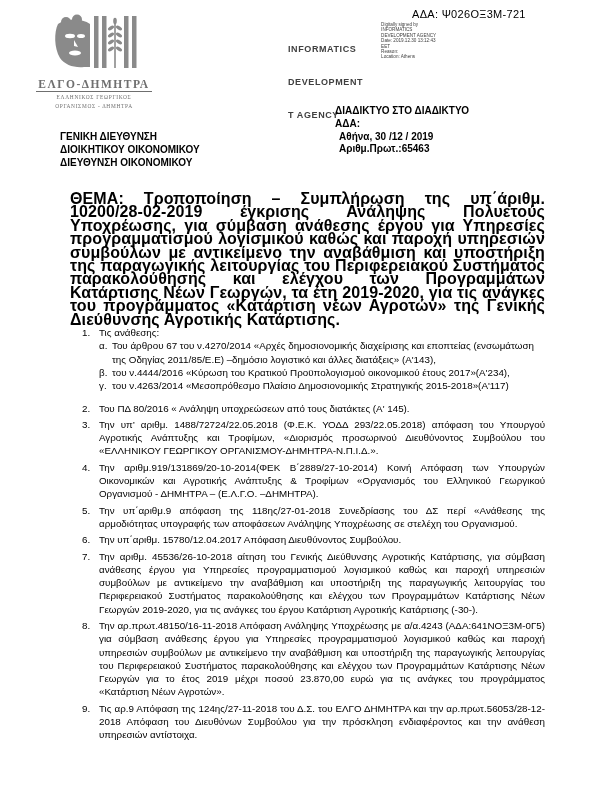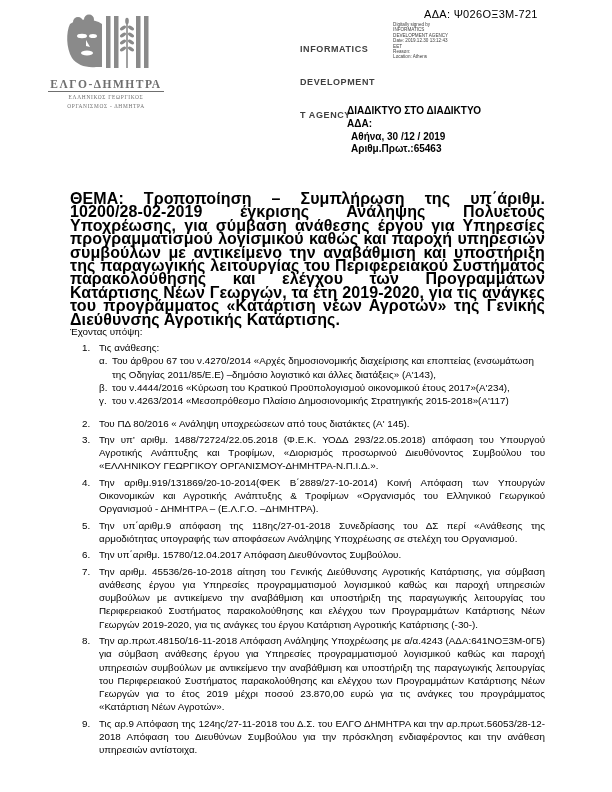--- a/index.html
+++ b/index.html
@@ -6,21 +6,21 @@
   .page{
     position:relative;
     width:612px;height:792px;
     background:#ffffff;
     margin:0 auto;
     font-family:"Liberation Sans", sans-serif;
     color:#000;
     overflow:hidden;
   }
   
-  .header{position:relative;height:192px;margin-left:12px;}
+  .header{position:relative;height:192px;}
   .ada-top{
     position:absolute;left:412px;top:8px;
     font-size:11px;letter-spacing:0.3px;white-space:nowrap;
   }
   .logo{position:absolute;left:36px;top:14px;width:116px;text-align:center;}
   .logo-title{
     font-family:"Liberation Serif", serif;
     font-size:11.5px;color:#6f6f6f;letter-spacing:1.5px;font-weight:bold;
     border-bottom:1.5px solid #6f6f6f;padding-bottom:1px;margin-top:2px;
     white-space:nowrap;
@@ -123,29 +123,33 @@
       </div>
     </div>
 
     <div class="hdr-right">
       <div>ΔΙΑΔΙΚΤΥΟ ΣΤΟ ΔΙΑΔΙΚΤΥΟ</div>
       <div>ΑΔΑ:</div>
       <div class="indent">Αθήνα, 30 /12 / 2019</div>
       <div class="indent">Αριθμ.Πρωτ.:65463</div>
     </div>
 
+    <div class="hdr-left">
+      <div>ΓΕΝΙΚΗ ΔΙΕΥΘΥΝΣΗ</div>
+      <div>ΔΙΟΙΚΗΤΙΚΟΥ ΟΙΚΟΝΟΜΙΚΟΥ</div>
+      <div>ΔΙΕΥΘΥΝΣΗ ΟΙΚΟΝΟΜΙΚΟΥ</div>
+    </div>
 
   </div>
 
   <div class="content">
 
     <div class="subject">ΘΕΜΑ: Τροποποίηση – Συμπλήρωση της υπ΄άριθμ. 10200/28-02-2019 έγκρισης Ανάληψης Πολυετούς Υποχρέωσης, για σύμβαση ανάθεσης έργου για Υπηρεσίες προγραμματισμού λογισμικού καθώς και παροχή υπηρεσιών συμβούλων με αντικείμενο την αναβάθμιση και υποστήριξη της παραγωγικής λειτουργίας του Περιφερειακού Συστήματος παρακολούθησης και ελέγχου των Προγραμμάτων Κατάρτισης Νέων Γεωργών, τα έτη 2019-2020, για τις ανάγκες του προγράμματος «Κατάρτιση νέων Αγροτών» της Γενικής Διεύθυνσης Αγροτικής Κατάρτισης.</div>
 
 
-    <div class="preamble">Έχοντας υπόψη:</div>
 
     <div class="list">
 
       <div class="li first">
         <span class="num">1.</span>
         <div class="li-body">
           <div>Τις ανάθεσης:</div>
           <div class="sub">
             <span class="sub-label">α.</span>
             <div class="sub-text">Του άρθρου 67 του ν.4270/2014 «Αρχές δημοσιονομικής διαχείρισης και εποπτείας (ενσωμάτωση της Οδηγίας 2011/85/Ε.Ε) –δημόσιο λογιστικό και άλλες διατάξεις» (Α'143),</div>

